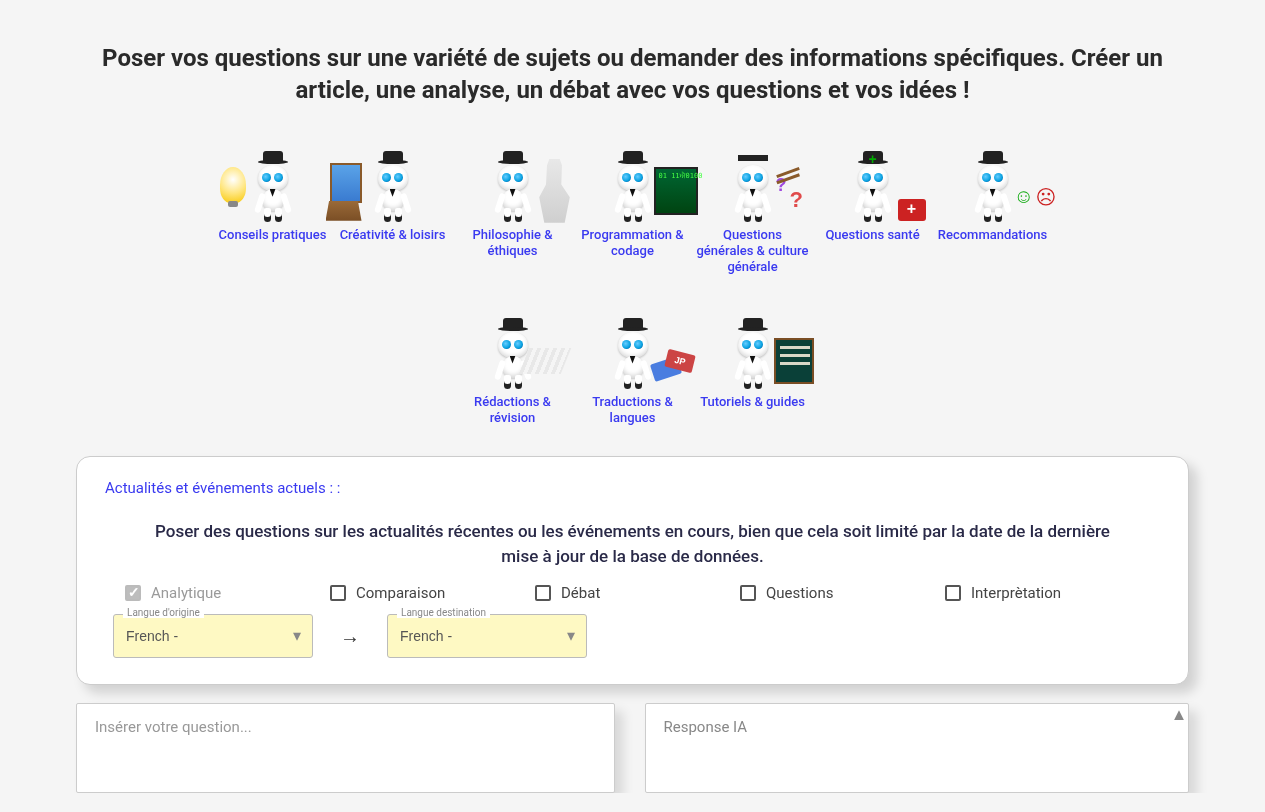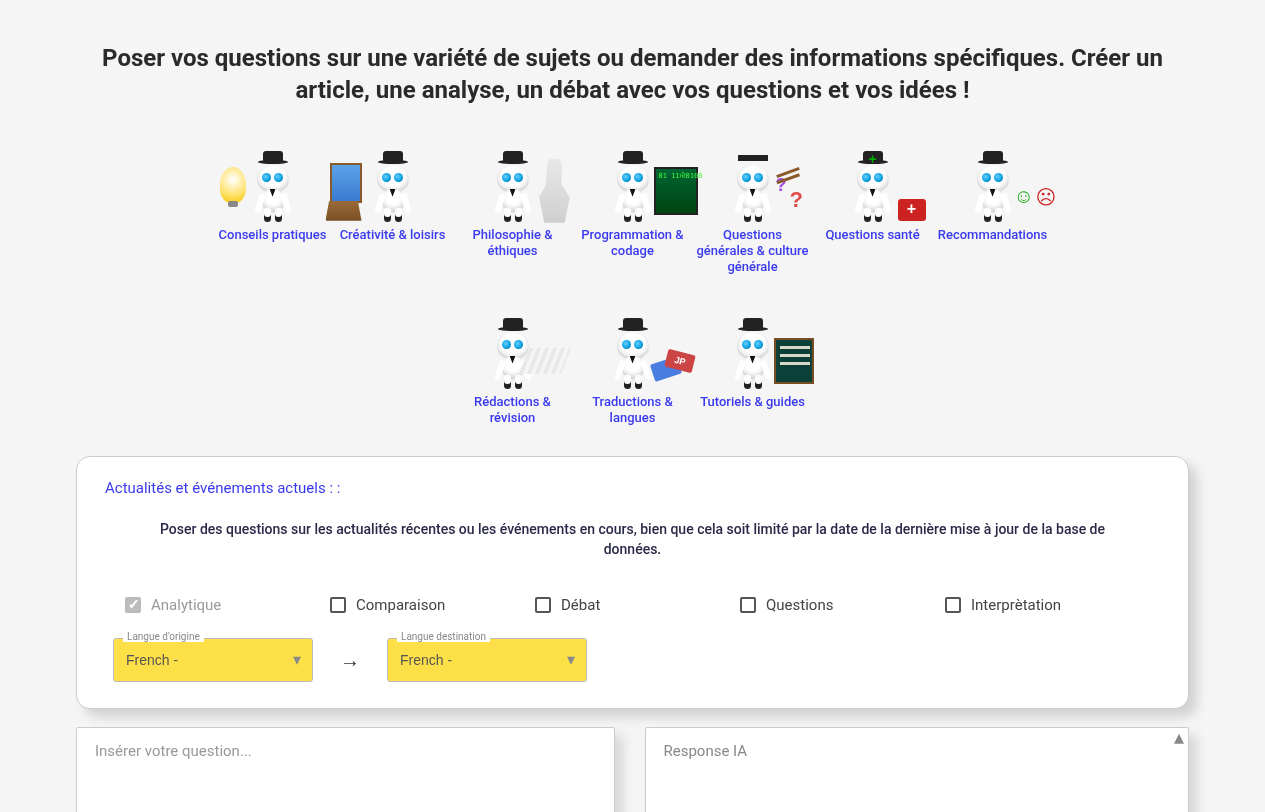--- a/index.html
+++ b/index.html
@@ -176,33 +176,33 @@
   .options-panel {
     background:#fff;
     border:1px solid #ccc;
     border-radius:14px;
     margin:0 76px 18px 76px;
     padding:22px 28px 26px 28px;
     box-shadow: 8px 8px 12px rgba(0,0,0,0.15);
     position:relative;
   }
   .panel-title { color:#3a3af0; font-size:15px; margin-bottom:22px; }
-  .panel-desc { text-align:center; font-size:14px; color:#2a2a48; font-weight:500; max-width:980px; margin:0 auto 36px auto; line-height:1.45;}
-  .check-row { display:flex; justify-content:flex-start; padding:0 20px; gap:10px; margin-bottom:24px; }
+  .panel-desc { text-align:center; font-size:17px; color:#2a2a48; font-weight:500; max-width:980px; margin:0 auto 16px auto; line-height:1.45;}
+  .check-row { display:flex; justify-content:flex-start; padding:0 20px; gap:10px; margin-bottom:12px; }
   .check-item { flex:1; display:flex; align-items:center; gap:10px; font-size:15px; color:#444;}
   .check-item.disabled { color:#9a9a9a;}
   .cbox { width:16px; height:16px; border:2px solid #555; border-radius:2px; display:inline-block; position:relative;}
   .check-item.disabled .cbox { border-color:#bbb; background:#bdbdbd;}
   .check-item.disabled .cbox::after { content:"✓"; position:absolute; left:1px; top:-3px; font:700 14px sans-serif; color:#fff;}
   .lang-row { display:flex; align-items:center; gap:27px; padding:0 8px;}
   .select-wrap { position:relative; width:200px; }
   .select-wrap .lbl { position:absolute; top:-7px; left:10px; background:#fff; padding:0 4px; font-size:10px; color:#888;}
   .select-wrap select {
     width:100%; height:44px; border:1px solid #bbb; border-radius:3px;
-    padding:0 30px 0 12px; font-size:14px; color:#555; background:#fde047;
+    padding:0 30px 0 12px; font-size:14px; color:#555; background:#fef9c3;
     appearance:none; -webkit-appearance:none;
   }
   .select-wrap::after { content:"▾"; position:absolute; right:12px; top:12px; color:#888; pointer-events:none;}
   .arrow-icon { font-size:20px; color:#333; }
 
   .io-row { display:flex; gap:30px; margin:0 76px; }
   .io-box {
     flex:1; background:#fff; border:1px solid #ccc; border-radius:2px;
     min-height:90px; padding:14px 18px; font-size:15px;
     box-shadow: 8px 8px 12px rgba(0,0,0,0.12);

